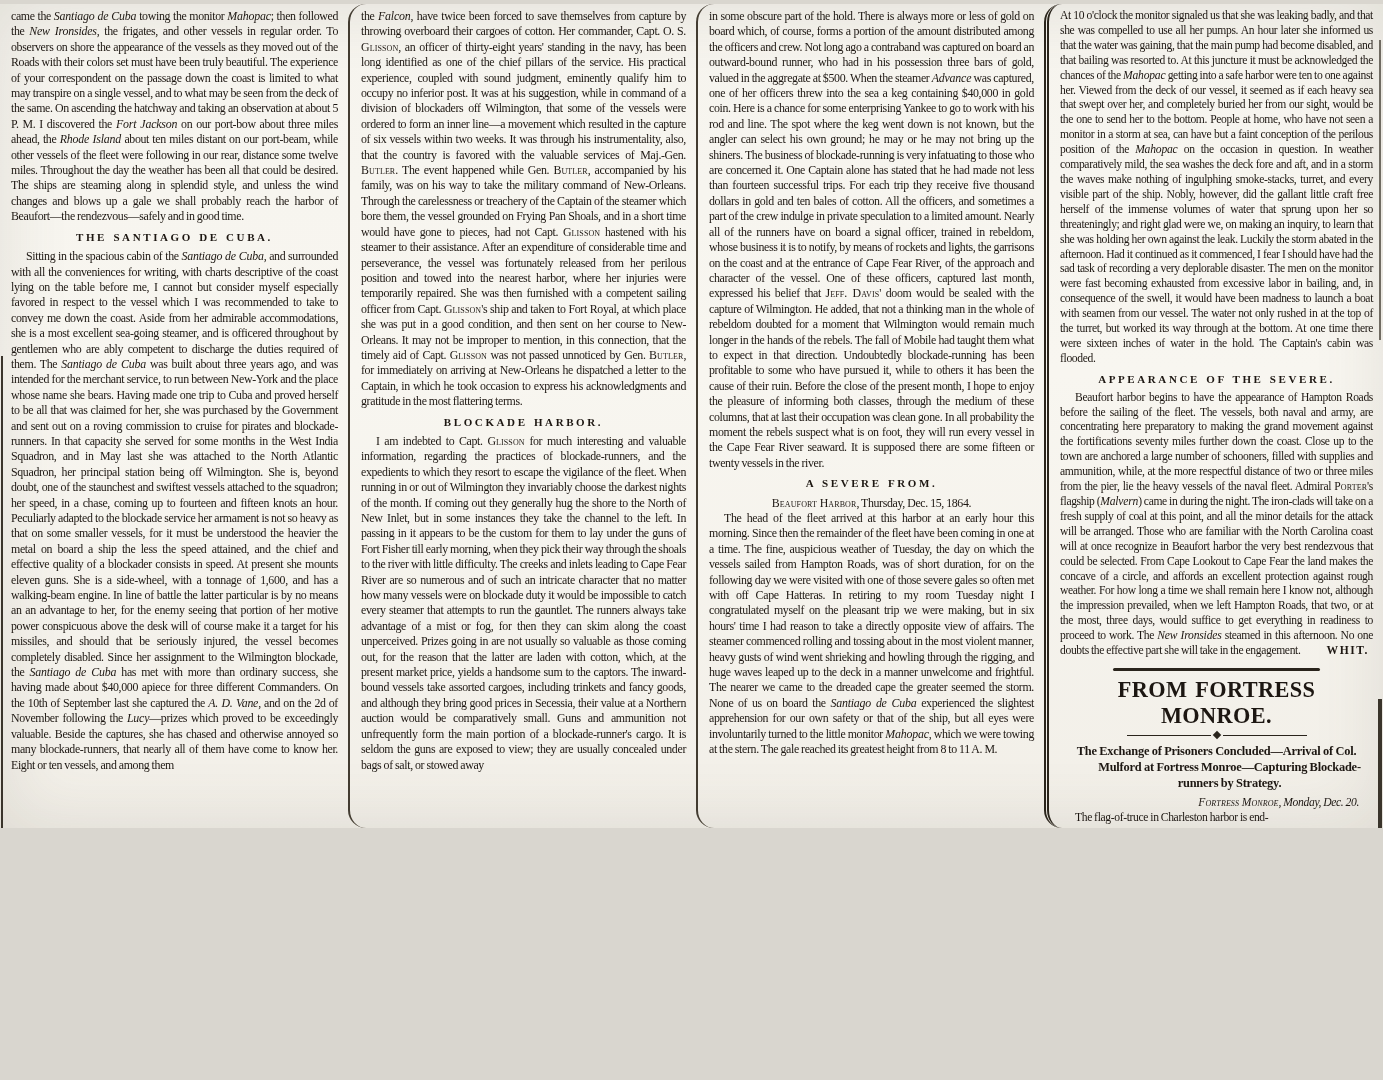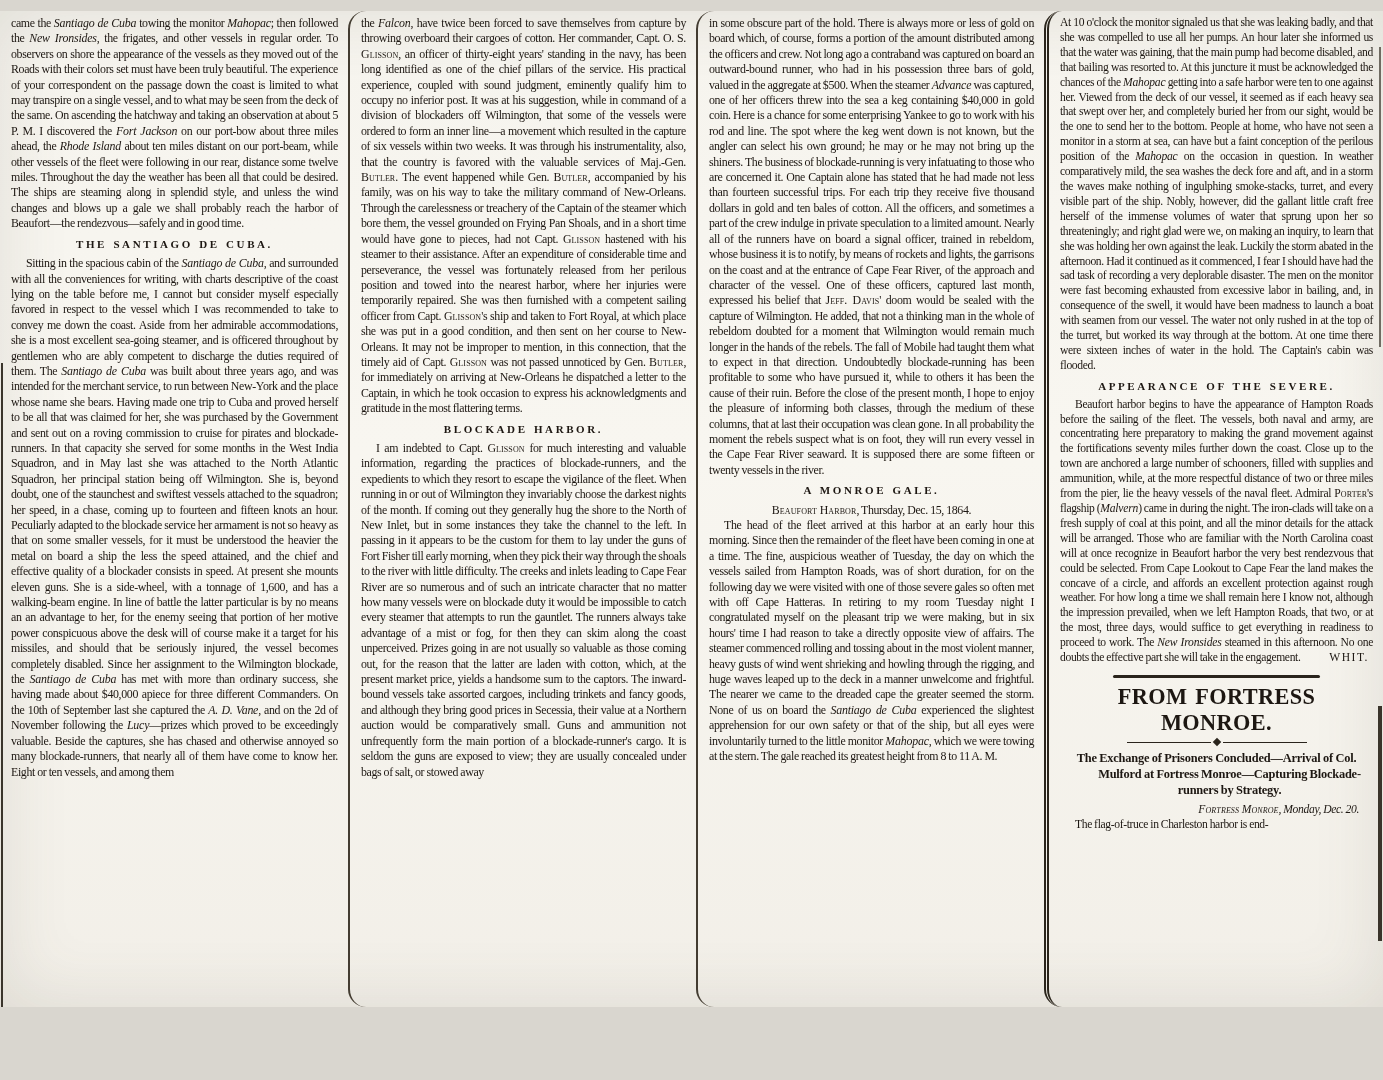--- a/index.html
+++ b/index.html
@@ -1,22 +1,22 @@
 <!DOCTYPE html>
 <html><head>
 <meta charset="utf-8">
 <title>Scanned newspaper page</title>
 <style>
   * { box-sizing: border-box; }
   html, body { margin: 0; padding: 0; background: #d9d6cf; }
   .page {
     position: relative;
     width: 1383px;
-    height: 996px;
-    margin: 11px auto;
+    height: 824px;
+    margin: 4px auto;
     overflow: hidden;
     background: linear-gradient(180deg, #f6f4ee 0%, #f8f6f0 45%, #f2efe8 100%);
     box-shadow: inset 0 0 70px rgba(90, 84, 72, 0.14);
     color: #1d1712;
     font-family: "Liberation Serif", "DejaVu Serif", serif;
   }
   .cols { display: flex; height: 100%; }
   .col {
     flex: 0 0 348px;
     height: 100%;
@@ -43,21 +43,21 @@
     font-size: 11px;
     font-weight: bold;
     letter-spacing: 2.6px;
     word-spacing: 1px;
     text-indent: 0;
   }
   p.dateline { margin: 0; text-align: center; text-indent: 0; }
   p.dateline.right { text-align: right; padding-right: 14px; font-style: italic; }
   .sc { font-variant: small-caps; letter-spacing: 0.1px; }
   i { letter-spacing: -0.2px; }
-  .sig { float: right; font-weight: normal; letter-spacing: 1.5px; padding-right: 4px; }
+  .sig { float: right; font-weight: bold; letter-spacing: 1.5px; padding-right: 4px; }
   .headline-top-rule {
     height: 3px; background: #2a241c; width: 66%;
     margin: 9px auto 6px; border-radius: 2px;
   }
   h2.headline {
     margin: 0 0 2px;
     text-align: center;
     font-size: 23px;
     line-height: 1.12;
     font-weight: bold;
@@ -97,21 +97,21 @@
         <h3 class="section-head">THE SANTIAGO DE CUBA.</h3>
         <p class="body-para indent">Sitting in the spacious cabin of the <i>Santiago de Cuba</i>, and surrounded with all the conveniences for writing, with charts descriptive of the coast lying on the table before me, I cannot but consider myself especially favored in respect to the vessel which I was recommended to take to convey me down the coast. Aside from her admirable accommodations, she is a most excellent sea-going steamer, and is officered throughout by gentlemen who are ably competent to discharge the duties required of them. The <i>Santiago de Cuba</i> was built about three years ago, and was intended for the merchant service, to run between New-York and the place whose name she bears. Having made one trip to Cuba and proved herself to be all that was claimed for her, she was purchased by the Government and sent out on a roving commission to cruise for pirates and blockade-runners. In that capacity she served for some months in the West India Squadron, and in May last she was attached to the North Atlantic Squadron, her principal station being off Wilmington. She is, beyond doubt, one of the staunchest and swiftest vessels attached to the squadron; her speed, in a chase, coming up to fourteen and fifteen knots an hour. Peculiarly adapted to the blockade service her armament is not so heavy as that on some smaller vessels, for it must be understood the heavier the metal on board a ship the less the speed attained, and the chief and effective quality of a blockader consists in speed. At present she mounts eleven guns. She is a side-wheel, with a tonnage of 1,600, and has a walking-beam engine. In line of battle the latter particular is by no means an an advantage to her, for the enemy seeing that portion of her motive power conspicuous above the desk will of course make it a target for his missiles, and should that be seriously injured, the vessel becomes completely disabled. Since her assignment to the Wilmington blockade, the <i>Santiago de Cuba</i> has met with more than ordinary success, she having made about $40,000 apiece for three different Commanders. On the 10th of September last she captured the <i>A. D. Vane</i>, and on the 2d of November following the <i>Lucy</i>—prizes which proved to be exceedingly valuable. Beside the captures, she has chased and otherwise annoyed so many blockade-runners, that nearly all of them have come to know her. Eight or ten vessels, and among them</p>
       </section>
     <section class="col">
         <p class="body-para">the <i>Falcon</i>, have twice been forced to save themselves from capture by throwing overboard their cargoes of cotton. Her commander, Capt. O. S. <span class="sc">Glisson</span>, an officer of thirty-eight years' standing in the navy, has been long identified as one of the chief pillars of the service. His practical experience, coupled with sound judgment, eminently qualify him to occupy no inferior post. It was at his suggestion, while in command of a division of blockaders off Wilmington, that some of the vessels were ordered to form an inner line—a movement which resulted in the capture of six vessels within two weeks. It was through his instrumentality, also, that the country is favored with the valuable services of Maj.-Gen. <span class="sc">Butler</span>. The event happened while Gen. <span class="sc">Butler</span>, accompanied by his family, was on his way to take the military command of New-Orleans. Through the carelessness or treachery of the Captain of the steamer which bore them, the vessel grounded on Frying Pan Shoals, and in a short time would have gone to pieces, had not Capt. <span class="sc">Glisson</span> hastened with his steamer to their assistance. After an expenditure of considerable time and perseverance, the vessel was fortunately released from her perilous position and towed into the nearest harbor, where her injuries were temporarily repaired. She was then furnished with a competent sailing officer from Capt. <span class="sc">Glisson</span>'s ship and taken to Fort Royal, at which place she was put in a good condition, and then sent on her course to New-Orleans. It may not be improper to mention, in this connection, that the timely aid of Capt. <span class="sc">Glisson</span> was not passed unnoticed by Gen. <span class="sc">Butler</span>, for immediately on arriving at New-Orleans he dispatched a letter to the Captain, in which he took occasion to express his acknowledgments and gratitude in the most flattering terms.</p>
         <h3 class="section-head">BLOCKADE HARBOR.</h3>
         <p class="body-para indent">I am indebted to Capt. <span class="sc">Glisson</span> for much interesting and valuable information, regarding the practices of blockade-runners, and the expedients to which they resort to escape the vigilance of the fleet. When running in or out of Wilmington they invariably choose the darkest nights of the month. If coming out they generally hug the shore to the North of New Inlet, but in some instances they take the channel to the left. In passing in it appears to be the custom for them to lay under the guns of Fort Fisher till early morning, when they pick their way through the shoals to the river with little difficulty. The creeks and inlets leading to Cape Fear River are so numerous and of such an intricate character that no matter how many vessels were on blockade duty it would be impossible to catch every steamer that attempts to run the gauntlet. The runners always take advantage of a mist or fog, for then they can skim along the coast unperceived. Prizes going in are not usually so valuable as those coming out, for the reason that the latter are laden with cotton, which, at the present market price, yields a handsome sum to the captors. The inward-bound vessels take assorted cargoes, including trinkets and fancy goods, and although they bring good prices in Secessia, their value at a Northern auction would be comparatively small. Guns and ammunition not unfrequently form the main portion of a blockade-runner's cargo. It is seldom the guns are exposed to view; they are usually concealed under bags of salt, or stowed away</p>
       </section>
     <section class="col">
         <p class="body-para">in some obscure part of the hold. There is always more or less of gold on board which, of course, forms a portion of the amount distributed among the officers and crew. Not long ago a contraband was captured on board an outward-bound runner, who had in his possession three bars of gold, valued in the aggregate at $500. When the steamer <i>Advance</i> was captured, one of her officers threw into the sea a keg containing $40,000 in gold coin. Here is a chance for some enterprising Yankee to go to work with his rod and line. The spot where the keg went down is not known, but the angler can select his own ground; he may or he may not bring up the shiners. The business of blockade-running is very infatuating to those who are concerned it. One Captain alone has stated that he had made not less than fourteen successful trips. For each trip they receive five thousand dollars in gold and ten bales of cotton. All the officers, and sometimes a part of the crew indulge in private speculation to a limited amount. Nearly all of the runners have on board a signal officer, trained in rebeldom, whose business it is to notify, by means of rockets and lights, the garrisons on the coast and at the entrance of Cape Fear River, of the approach and character of the vessel. One of these officers, captured last month, expressed his belief that <span class="sc">Jeff. Davis</span>' doom would be sealed with the capture of Wilmington. He added, that not a thinking man in the whole of rebeldom doubted for a moment that Wilmington would remain much longer in the hands of the rebels. The fall of Mobile had taught them what to expect in that direction. Undoubtedly blockade-running has been profitable to some who have pursued it, while to others it has been the cause of their ruin. Before the close of the present month, I hope to enjoy the pleasure of informing both classes, through the medium of these columns, that at last their occupation was clean gone. In all probability the moment the rebels suspect what is on foot, they will run every vessel in the Cape Fear River seaward. It is supposed there are some fifteen or twenty vessels in the river.</p>
-        <h3 class="section-head">A MONROE GALE.</h3>
+        <h3 class="section-head">A SEVERE FROM.</h3>
         <p class="dateline"><span class="sc">Beaufort Harbor</span>, Thursday, Dec. 15, 1864.</p>
         <p class="body-para indent">The head of the fleet arrived at this harbor at an early hour this morning. Since then the remainder of the fleet have been coming in one at a time. The fine, auspicious weather of Tuesday, the day on which the vessels sailed from Hampton Roads, was of short duration, for on the following day we were visited with one of those severe gales so often met with off Cape Hatteras. In retiring to my room Tuesday night I congratulated myself on the pleasant trip we were making, but in six hours' time I had reason to take a directly opposite view of affairs. The steamer commenced rolling and tossing about in the most violent manner, heavy gusts of wind went shrieking and howling through the rigging, and huge waves leaped up to the deck in a manner unwelcome and frightful. The nearer we came to the dreaded cape the greater seemed the storm. None of us on board the <i>Santiago de Cuba</i> experienced the slightest apprehension for our own safety or that of the ship, but all eyes were involuntarily turned to the little monitor <i>Mahopac</i>, which we were towing at the stern. The gale reached its greatest height from 8 to 11 A. M.</p>
       </section>
     <section class="col">
         <p class="body-para">At 10 o'clock the monitor signaled us that she was leaking badly, and that she was compelled to use all her pumps. An hour later she informed us that the water was gaining, that the main pump had become disabled, and that bailing was resorted to. At this juncture it must be acknowledged the chances of the <i>Mahopac</i> getting into a safe harbor were ten to one against her. Viewed from the deck of our vessel, it seemed as if each heavy sea that swept over her, and completely buried her from our sight, would be the one to send her to the bottom. People at home, who have not seen a monitor in a storm at sea, can have but a faint conception of the perilous position of the <i>Mahopac</i> on the occasion in question. In weather comparatively mild, the sea washes the deck fore and aft, and in a storm the waves make nothing of ingulphing smoke-stacks, turret, and every visible part of the ship. Nobly, however, did the gallant little craft free herself of the immense volumes of water that sprung upon her so threateningly; and right glad were we, on making an inquiry, to learn that she was holding her own against the leak. Luckily the storm abated in the afternoon. Had it continued as it commenced, I fear I should have had the sad task of recording a very deplorable disaster. The men on the monitor were fast becoming exhausted from excessive labor in bailing, and, in consequence of the swell, it would have been madness to launch a boat with seamen from our vessel. The water not only rushed in at the top of the turret, but worked its way through at the bottom. At one time there were sixteen inches of water in the hold. The Captain's cabin was flooded.</p>
         <h3 class="section-head">APPEARANCE OF THE SEVERE.</h3>
         <p class="body-para indent">Beaufort harbor begins to have the appearance of Hampton Roads before the sailing of the fleet. The vessels, both naval and army, are concentrating here preparatory to making the grand movement against the fortifications seventy miles further down the coast. Close up to the town are anchored a large number of schooners, filled with supplies and ammunition, while, at the more respectful distance of two or three miles from the pier, lie the heavy vessels of the naval fleet. Admiral <span class="sc">Porter</span>'s flagship (<i>Malvern</i>) came in during the night. The iron-clads will take on a fresh supply of coal at this point, and all the minor details for the attack will be arranged. Those who are familiar with the North Carolina coast will at once recognize in Beaufort harbor the very best rendezvous that could be selected. From Cape Lookout to Cape Fear the land makes the concave of a circle, and affords an excellent protection against rough weather. For how long a time we shall remain here I know not, although the impression prevailed, when we left Hampton Roads, that two, or at the most, three days, would suffice to get everything in readiness to proceed to work. The <i>New Ironsides</i> steamed in this afternoon. No one doubts the effective part she will take in the engagement.<span class="sig">WHIT.</span></p>
         <div class="headline-top-rule"></div>
         <h2 class="headline">FROM FORTRESS MONROE.</h2>
         <div class="ornament">

